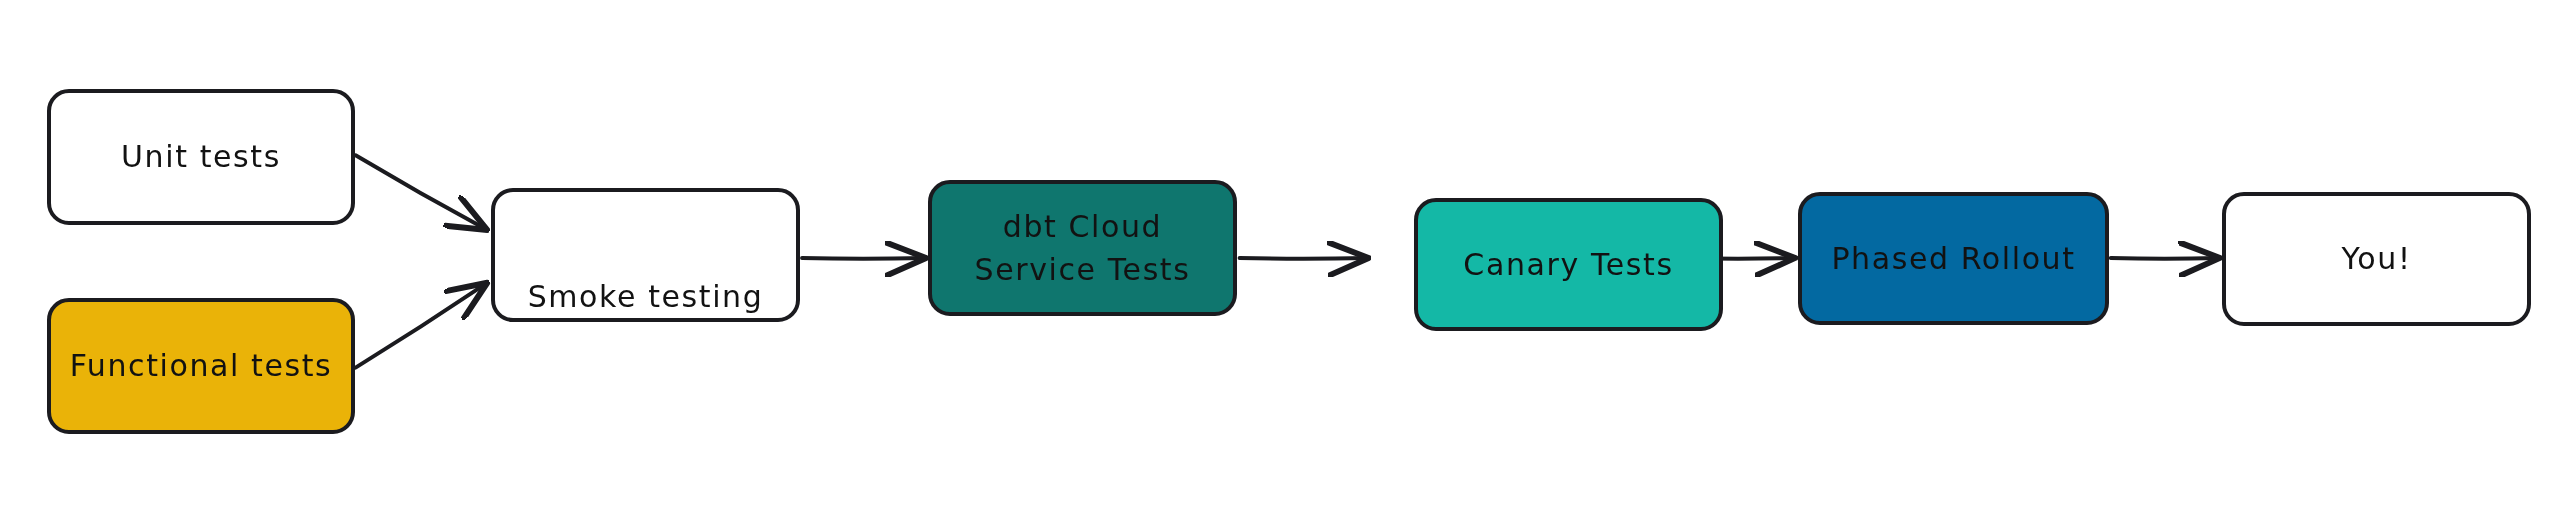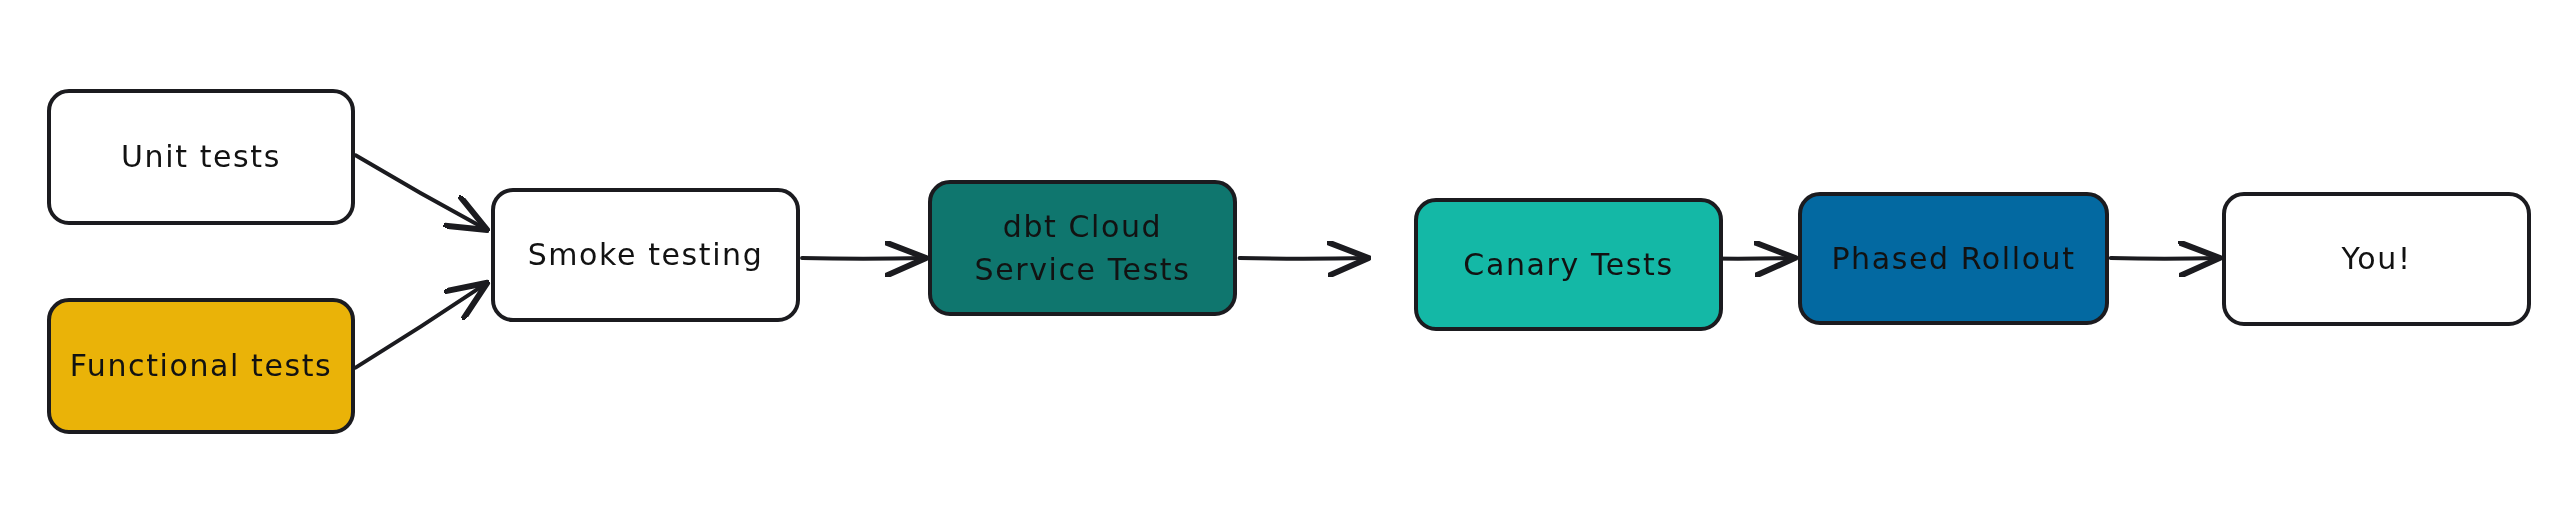--- a/index.html
+++ b/index.html
@@ -67,21 +67,21 @@
   </svg>
 
   <div class="node" style="left: 47px; top: 89px; width: 308px; height: 136px; border-color: rgb(27, 27, 31); background: rgb(255, 255, 255);">
     <span class="node-label">Unit tests</span>
   </div>
 
   <div class="node" style="left: 47px; top: 298px; width: 308px; height: 136px; border-color: rgb(27, 27, 31); background: #eab308;">
     <span class="node-label">Functional tests</span>
   </div>
 
-  <div class="node" style="left: 491px; top: 188px; width: 309px; height: 134px; border-color: rgb(27, 27, 31); background: rgb(255, 255, 255);">
+  <div class="node" style="left: 491px; top: 188px; width: 309px; height: 134px; border-color: rgb(27, 27, 31); background: rgb(255, 255, 255); align-items: flex-end;">
     <span class="node-label">Smoke testing</span>
   </div>
 
   <div class="node" style="left: 928px; top: 180px; width: 309px; height: 136px; border-color: rgb(27, 27, 31); background: #0f766e;">
     <span class="node-label">dbt Cloud
 Service Tests</span>
   </div>
 
   <div class="node" style="left: 1414px; top: 191px; width: 309px; height: 133px; border-color: rgb(27, 27, 31); background: #14b8a6; margin-top: 7px;">
     <span class="node-label">Canary Tests</span>

